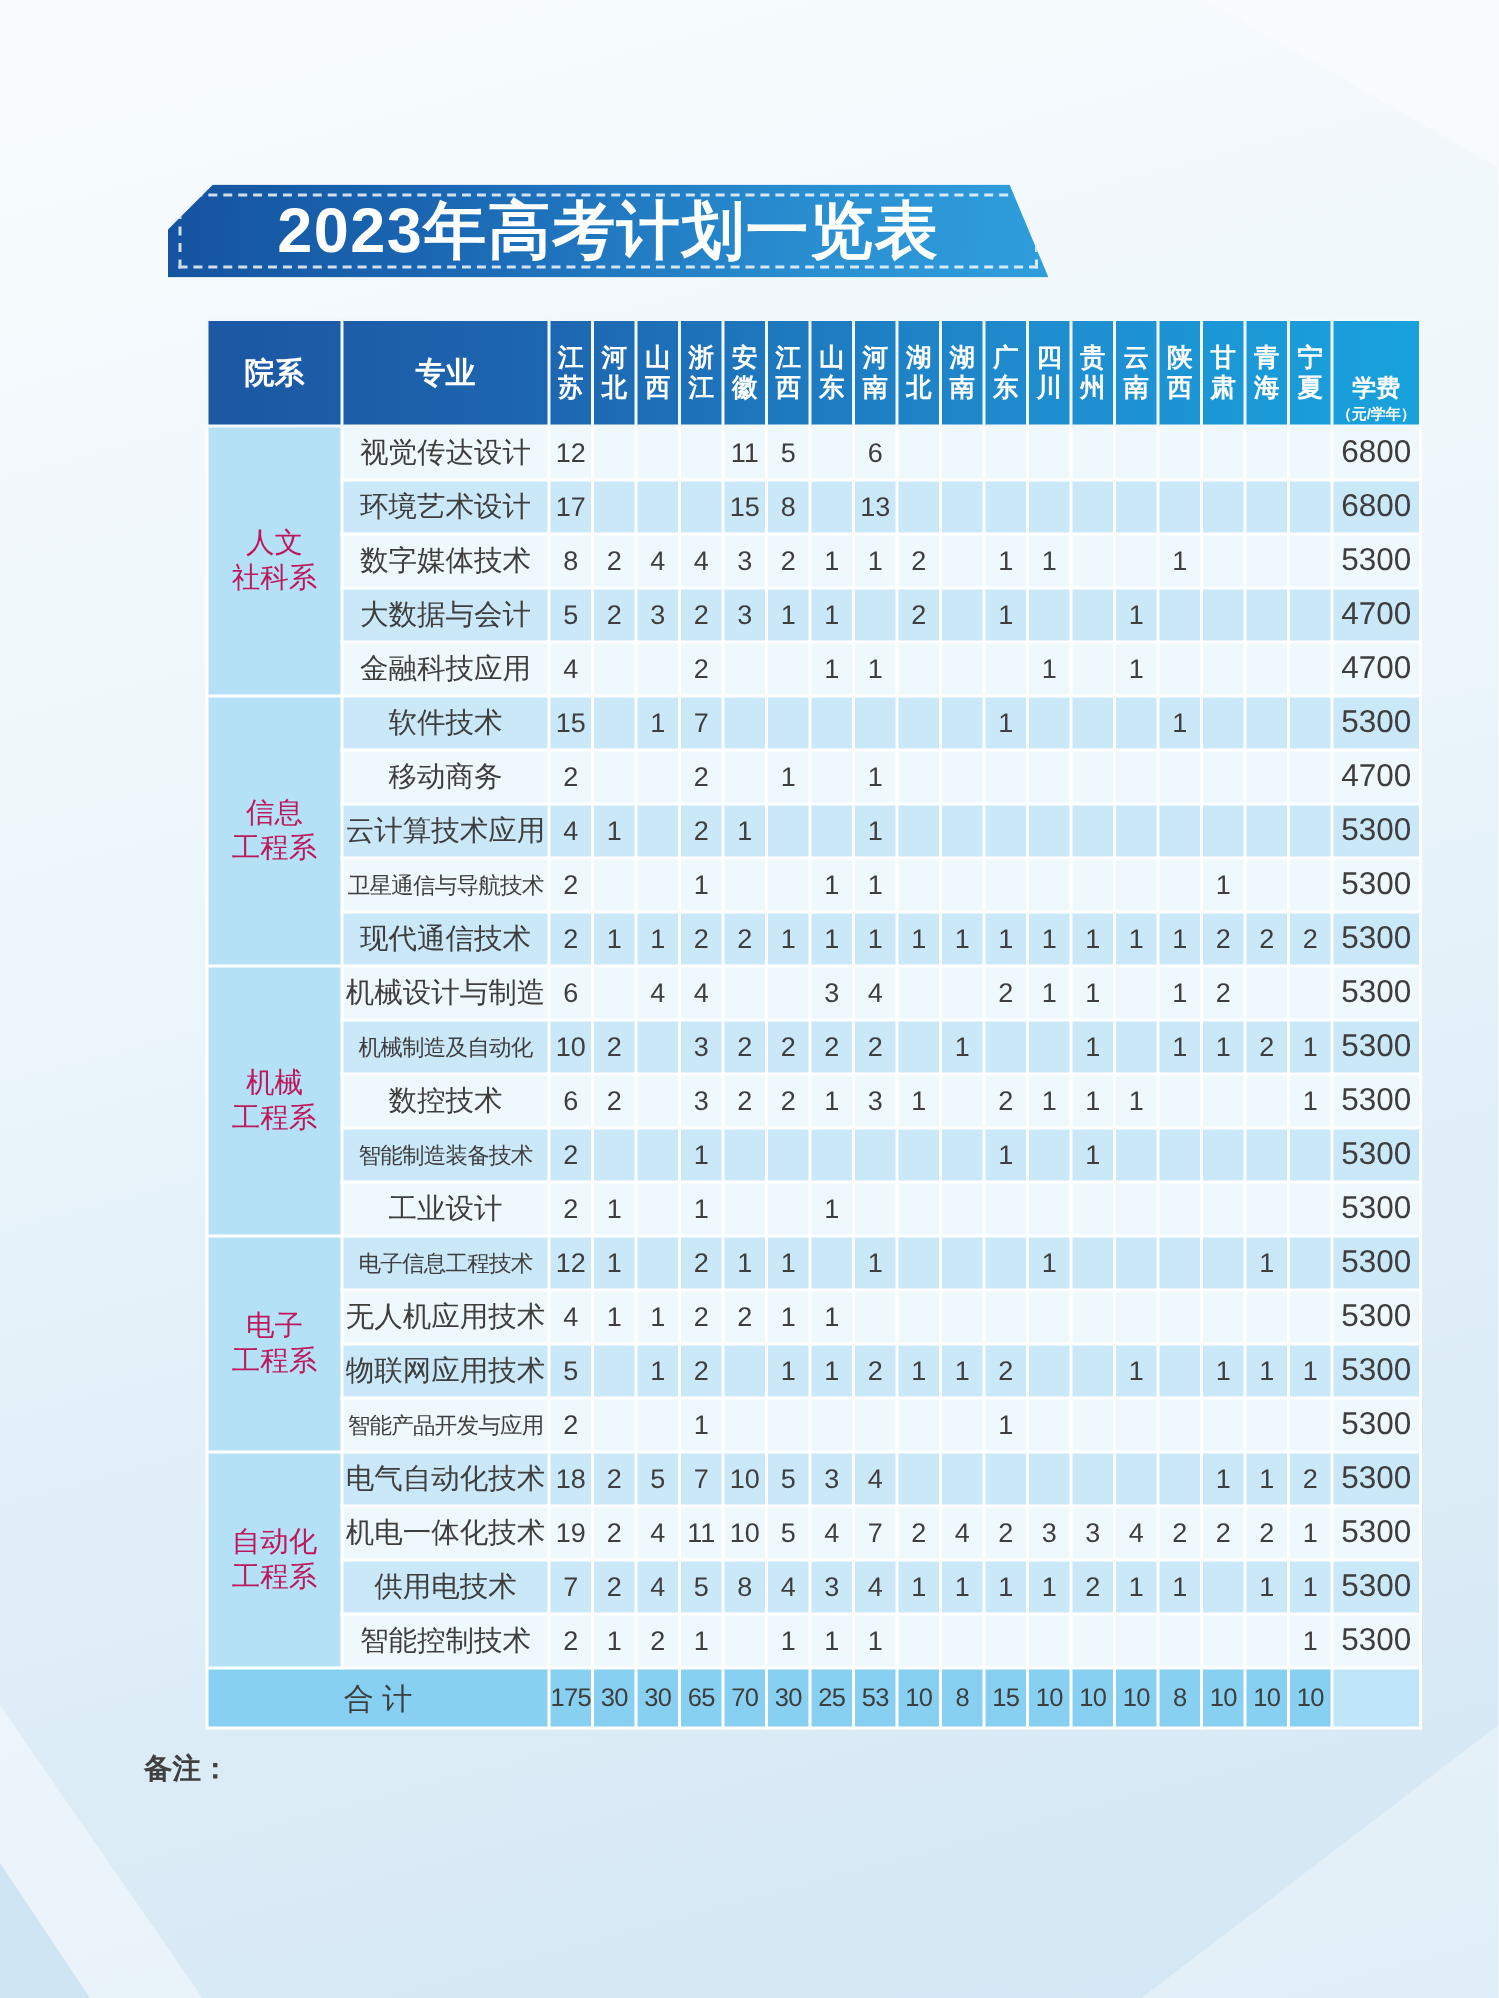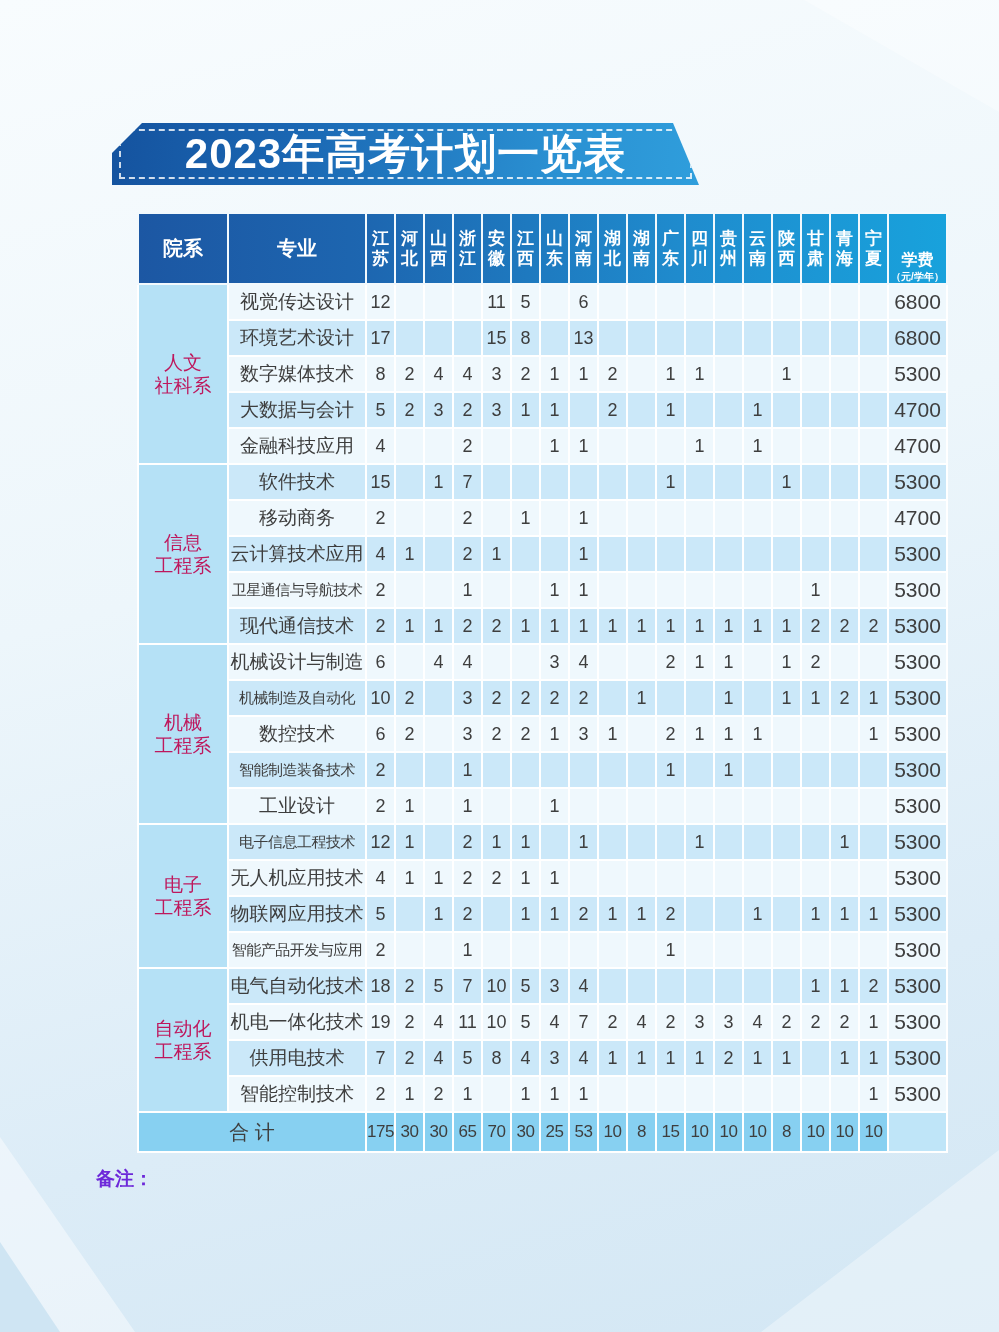--- a/index.html
+++ b/index.html
@@ -74,21 +74,21 @@
   td.major { font-size:19px; white-space:nowrap; }
   td.major.long { font-size:15px; letter-spacing:-0.5px; }
   td.num  { font-size:18px; }
   td.fee  { font-size:21px; }
   tr.total td { background:#87d0f1; height:40px;margin-top:24px; }
   td.total-label { font-size:20px; font-weight:normal; }
   td.total-num { font-size:17px; letter-spacing:-0.5px; }
   td.total-fee { background:#bfe5f8 !important; }
 
   
-  .note { position:absolute; left:96px; top:1166px; width:720px; color:#6d28d9; }
+  .note { position:absolute; left:96px; top:1166px; width:720px; color:#404040; }
   .note-title { font-size:19px; font-weight:bold; }
   .note-text  { font-size:19px; margin-top:7px; letter-spacing:0.5px; }
 </style>
 </head>
 <body>
 
 <div class="deco deco-tr"></div>
 <div class="deco deco-bl"></div>
 <div class="deco deco-bl2"></div>
 <div class="deco deco-br"></div>

